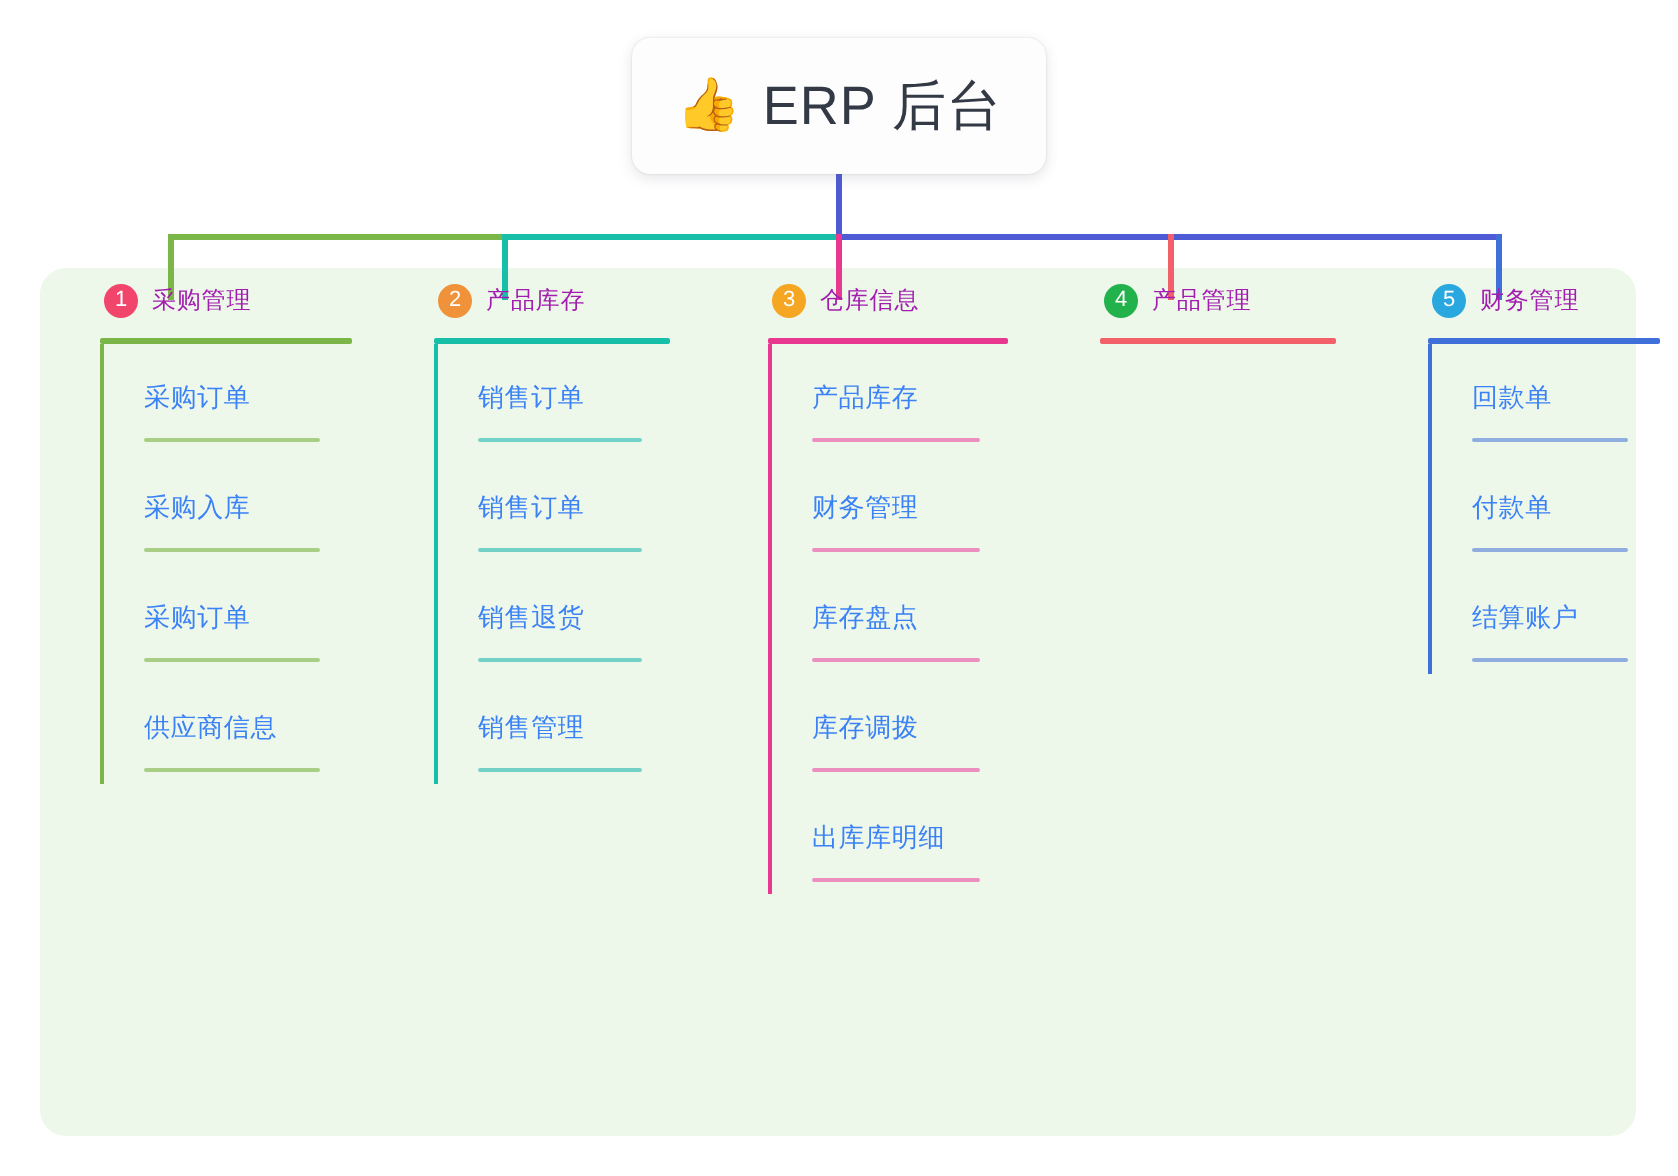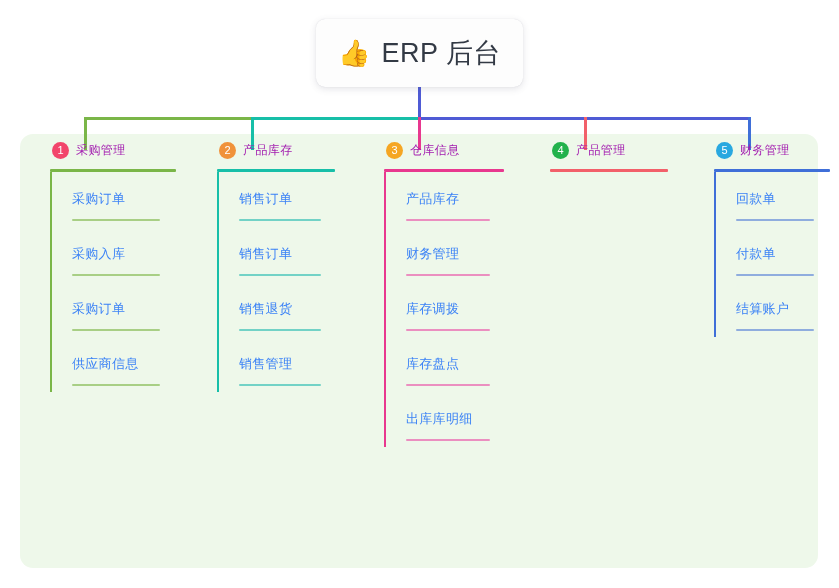--- a/index.html
+++ b/index.html
@@ -248,25 +248,25 @@
           <div class="spine" style="background: rgb(232, 56, 143);"></div>
           <div class="leaf">
             <span class="leaf-label">产品库存</span>
             <div class="leaf-rule" style="width: 84px; background: rgb(235, 143, 192);"></div>
           </div>
           <div class="leaf">
             <span class="leaf-label">财务管理</span>
             <div class="leaf-rule" style="width: 84px; background: rgb(235, 143, 192);"></div>
           </div>
           <div class="leaf">
+            <span class="leaf-label">库存盘点</span>
+            <div class="leaf-rule" style="width: 84px; background: rgb(235, 143, 192);"></div>
+          </div>
+          <div class="leaf">
             <span class="leaf-label">库存调拨</span>
-            <div class="leaf-rule" style="width: 84px; background: rgb(235, 143, 192);"></div>
-          </div>
-          <div class="leaf">
-            <span class="leaf-label">库存盘点</span>
             <div class="leaf-rule" style="width: 84px; background: rgb(235, 143, 192);"></div>
           </div>
           <div class="leaf">
             <span class="leaf-label">出库库明细</span>
             <div class="leaf-rule" style="width: 84px; background: rgb(235, 143, 192);"></div>
           </div>
         </div>
       </div>
       <div class="column" style="left: 530px;">
         <div class="col-head">

